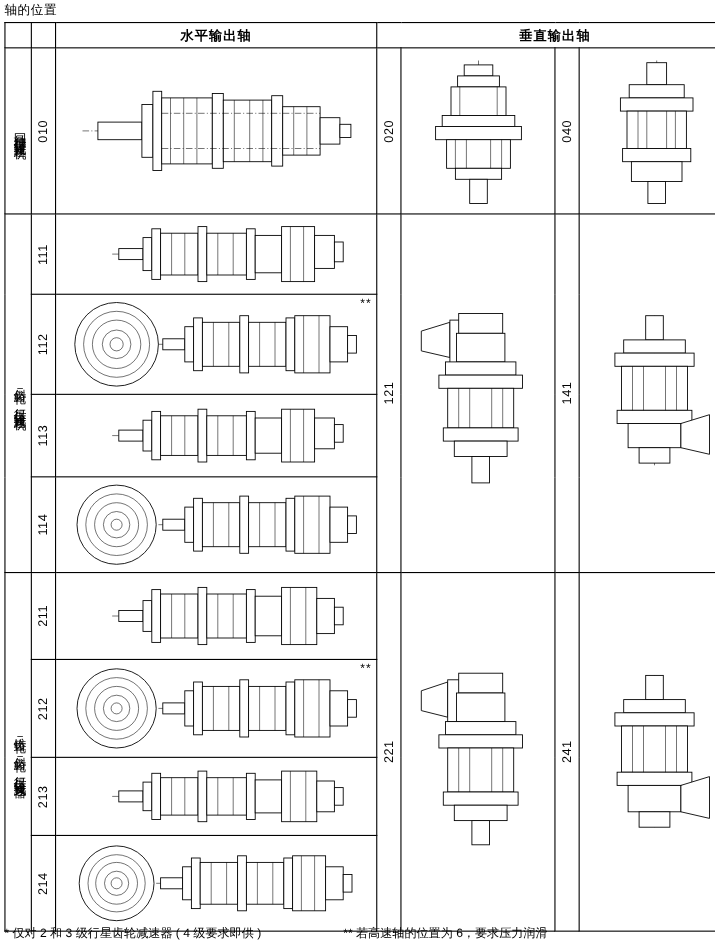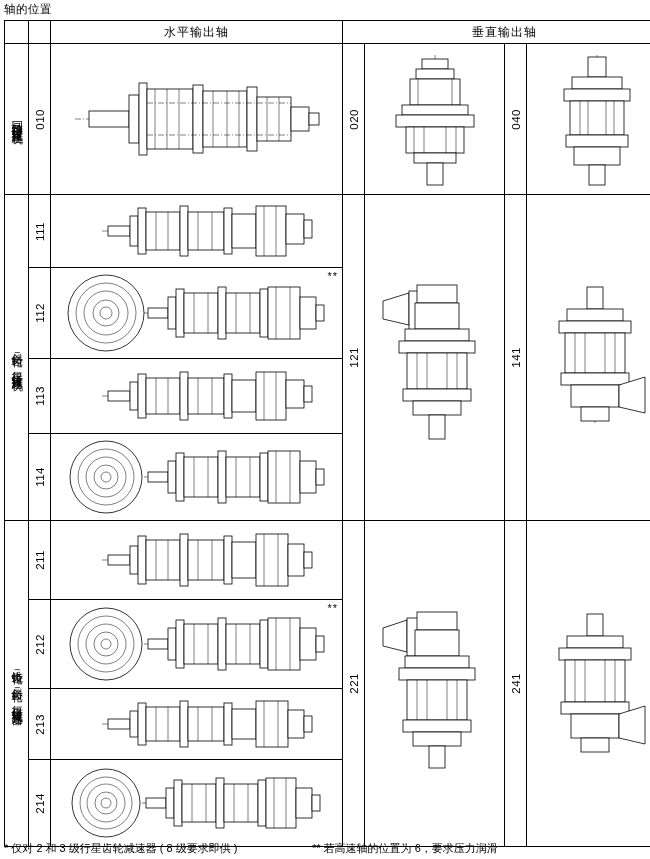--- a/index.html
+++ b/index.html
@@ -42,21 +42,21 @@
   .vertcode{
     writing-mode:vertical-rl;
     text-orientation:sideways;
     transform:rotate(180deg);
     white-space:nowrap;
     font-size:11.5px;
     letter-spacing:0.5px;
     margin:0 auto;
   }
   .hdr{
-    height:22px;font-size:12px;letter-spacing:1px;
+    height:22px;font-size:12px;letter-spacing:1px;font-weight:bold;
   }
   .groupcol{width:24px;}
   .codecol{width:22px;}
   .horizcol{width:292px;}
   .vcode{width:22px;}
   .vcol1{width:140px;}
   .vcol2{width:140px;}
 
   .cellwrap{position:relative;width:100%;height:100%;display:flex;align-items:center;justify-content:center;}
 
@@ -534,17 +534,17 @@
             <line class="lnt" x1="212" y1="15" x2="212" y2="65"></line>
             <line class="lnt" x1="224" y1="15" x2="224" y2="65"></line>
           </svg>
         </div>
       </td>
     </tr>
   </tbody>
     </table>
 
   <div class="footer">
-    <span class="left">* 仅对 2 和 3 级行星齿轮减速器 ( 8 级要求即供 )</span>
+    <span class="left">* 仅对 2 和 3 级行星齿轮减速器 ( 4 级要求即供 )</span>
     <span class="right">** 若高速轴的位置为 6，要求压力润滑</span>
   </div>
 
 </div>
 
 </body></html>

